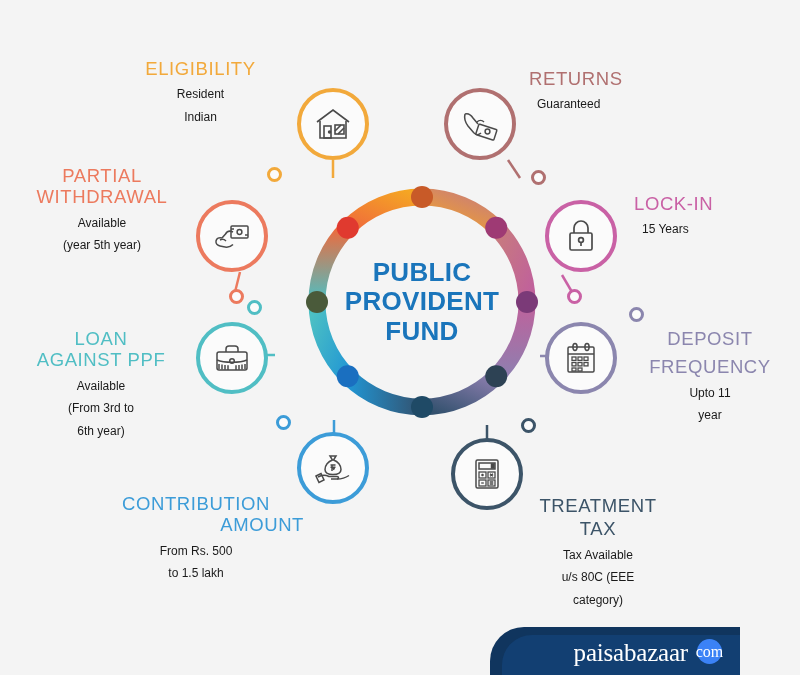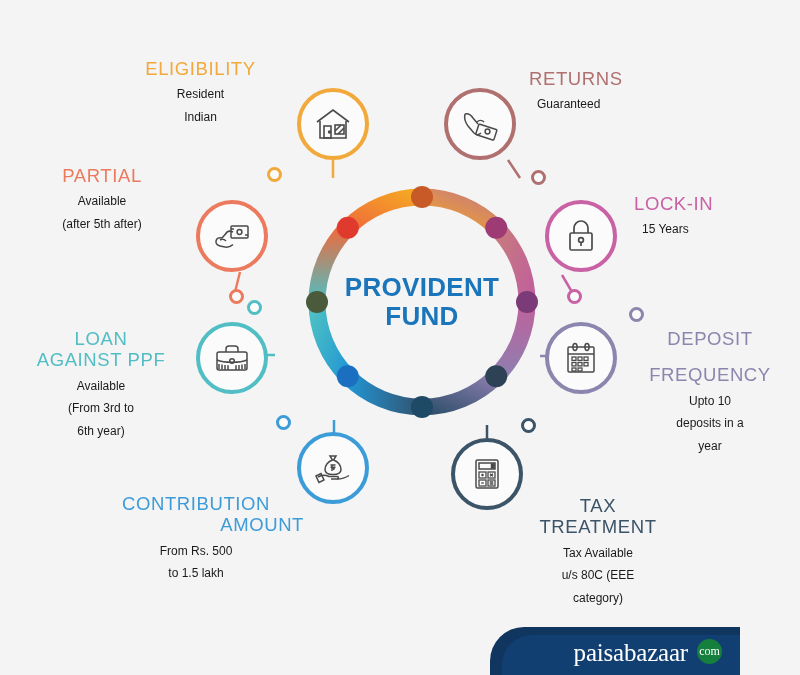--- a/index.html
+++ b/index.html
@@ -130,23 +130,23 @@
     font-size: 25px;
     letter-spacing: -0.2px;
   }
   .logo-dotcom {
     position: absolute;
     right: 18px;
     bottom: 11px;
     width: 25px;
     height: 25px;
     border-radius: 50%;
-    background: #15803d;
+    background: #3b82f6;
     color: #ffffff;
-    font-size: 12px;
+    font-size: 16px;
     display: flex;
     align-items: center;
     justify-content: center;
     font-family: "Liberation Serif", serif;
   }
 </style>
 </head>
 <body>
 
 <div id="infographic">
@@ -203,20 +203,21 @@
         <circle cx="193.25" cy="44.75" r="11" fill="#9e3a74"></circle>
         <circle cx="224" cy="119" r="11" fill="#7b3a78"></circle>
         <circle cx="193.25" cy="193.25" r="11" fill="#2d4254"></circle>
         <circle cx="119" cy="224" r="11" fill="#1f4a66"></circle>
         <circle cx="44.75" cy="193.25" r="11" fill="#1a6fc0"></circle>
         <circle cx="14" cy="119" r="11" fill="#4a5a3a"></circle>
         <circle cx="44.75" cy="44.75" r="11" fill="#e03a2f"></circle>
       </g>
     </svg>
     <div class="center-title">
+      <span>PUBLIC</span>
       <span>PROVIDENT</span>
       <span>FUND</span>
     </div>
   </div>
 
   <svg width="800" height="675" style="position:absolute;left:0;top:0;pointer-events:none;">
     <g fill="none" stroke-width="2.5">
       <path d="M 333 160 L 333 178" stroke="#f2a93b"></path>
       <path d="M 240 272 L 235 292" stroke="#ec7a5e"></path>
       <path d="M 275 355 L 258 355" stroke="#50bec4"></path>
@@ -296,24 +297,23 @@
             <rect x="15" y="23.5" width="4" height="3.4"></rect>
             <rect x="21" y="23.5" width="4" height="3.4"></rect>
           <rect x="9" y="29" width="4" height="3"></rect>
             <rect x="15" y="29" width="4" height="3"></rect>
         </g>
       </svg>
     </span>
   </div>
   <div class="connector" style="left:629px; top:307px; border-color:#8b86ae;"></div>
   <div class="label-block ta-center" style="left:620px; top:328px; width:180px;">
-    <p class="label-title" style="color:#8b86ae; margin-bottom:15px;">DEPOSIT</p>
+    <p class="label-title" style="color:#8b86ae; margin-bottom:7px;">DEPOSIT</p>
     <p class="label-title" style="color:#8b86ae;">FREQUENCY</p>
-    <p class="label-desc">Upto 10</p>
-    <p class="label-desc">deposits in a</p>
+    <p class="label-desc">Upto 11</p>
     <p class="label-desc">year</p>
   </div>
 
   <div class="node-icon" style="left:451px; top:438px; border-color:#3c5468;">
     <span>
       <svg width="34" height="38" viewBox="0 0 34 38" fill="none" stroke="#4a4a4a" stroke-width="1.5">
         <rect x="6" y="5" width="22" height="28" rx="1.5"></rect>
         <rect x="9" y="8" width="16" height="6"></rect>
         <rect x="21.5" y="9" width="2.5" height="4" fill="#4a4a4a"></rect>
         <g stroke-width="1.3">
@@ -324,22 +324,22 @@
           <path d="M12.5 18.7 L12.5 21.3 M11.2 20 L13.8 20"></path>
           <path d="M20 18.8 L23 21.2 M23 18.8 L20 21.2"></path>
           <path d="M11.2 28 L13.8 28"></path>
           <path d="M19.7 27 L23.3 27 M19.7 29 L23.3 29"></path>
         </g>
       </svg>
     </span>
   </div>
   <div class="connector" style="left:521px; top:418px; border-color:#3c5468;"></div>
   <div class="label-block ta-center" style="left:498px; top:495px; width:200px;">
+    <p class="label-title" style="color:#3c5468;">TREATMENT</p>
     <p class="label-title" style="color:#3c5468; margin-bottom:0;">TAX</p>
-    <p class="label-title" style="color:#3c5468;">TREATMENT</p>
     <p class="label-desc">Tax Available</p>
     <p class="label-desc">u/s 80C (EEE</p>
     <p class="label-desc">category)</p>
   </div>
 
   <div class="node-icon" style="left:297px; top:432px; border-color:#3c9cd8;">
     <span>
       <svg width="42" height="38" viewBox="0 0 42 38" fill="none" stroke="#4a4a4a" stroke-width="1.5">
         <path d="M18 7 L24 7 L21.5 11 C26 12.5 29 16.5 29 20.5 C29 24 25.5 25.5 21 25.5 C16.5 25.5 13 24 13 20.5 C13 16.5 16 12.5 20.5 11 Z"></path>
         <path d="M18.5 16 L23.5 16 M18.5 18.3 L23.5 18.3 M20 16 L20 22 M20 18.3 C22 18.3 23.3 19.5 21 20.5"></path>
@@ -386,22 +386,23 @@
         <path d="M22 14 C19 12.5 16 13.5 14.5 16 L11 20"></path>
         <path d="M11 20 C8 19 5.5 20.5 5 23 C4.6 25.5 6.5 27.5 9 28 L14 29"></path>
         <path d="M14 29 C17 29.5 20 28.5 22 26.5"></path>
         <path d="M9 22 C11 21 13.5 21.5 15 23"></path>
       </svg>
     </span>
   </div>
   <div class="connector" style="left:229px; top:289px; border-color:#ec7a5e;"></div>
   <div class="label-block ta-center" style="left:6px; top:165px; width:192px;">
     <p class="label-title" style="color:#ec7a5e; margin-bottom:0;">PARTIAL</p>
+    <p class="label-title" style="color:#ec7a5e;">WITHDRAWAL</p>
     <p class="label-desc">Available</p>
-    <p class="label-desc">(after 5th after)</p>
+    <p class="label-desc">(year 5th year)</p>
   </div>
 
   <div class="footer-bar">
     <div class="footer-shape"></div>
     <div class="footer-shape2"></div>
     <div class="logo-text">paisabazaar</div>
     <div class="logo-dotcom">com</div>
   </div>
 
 </div>

